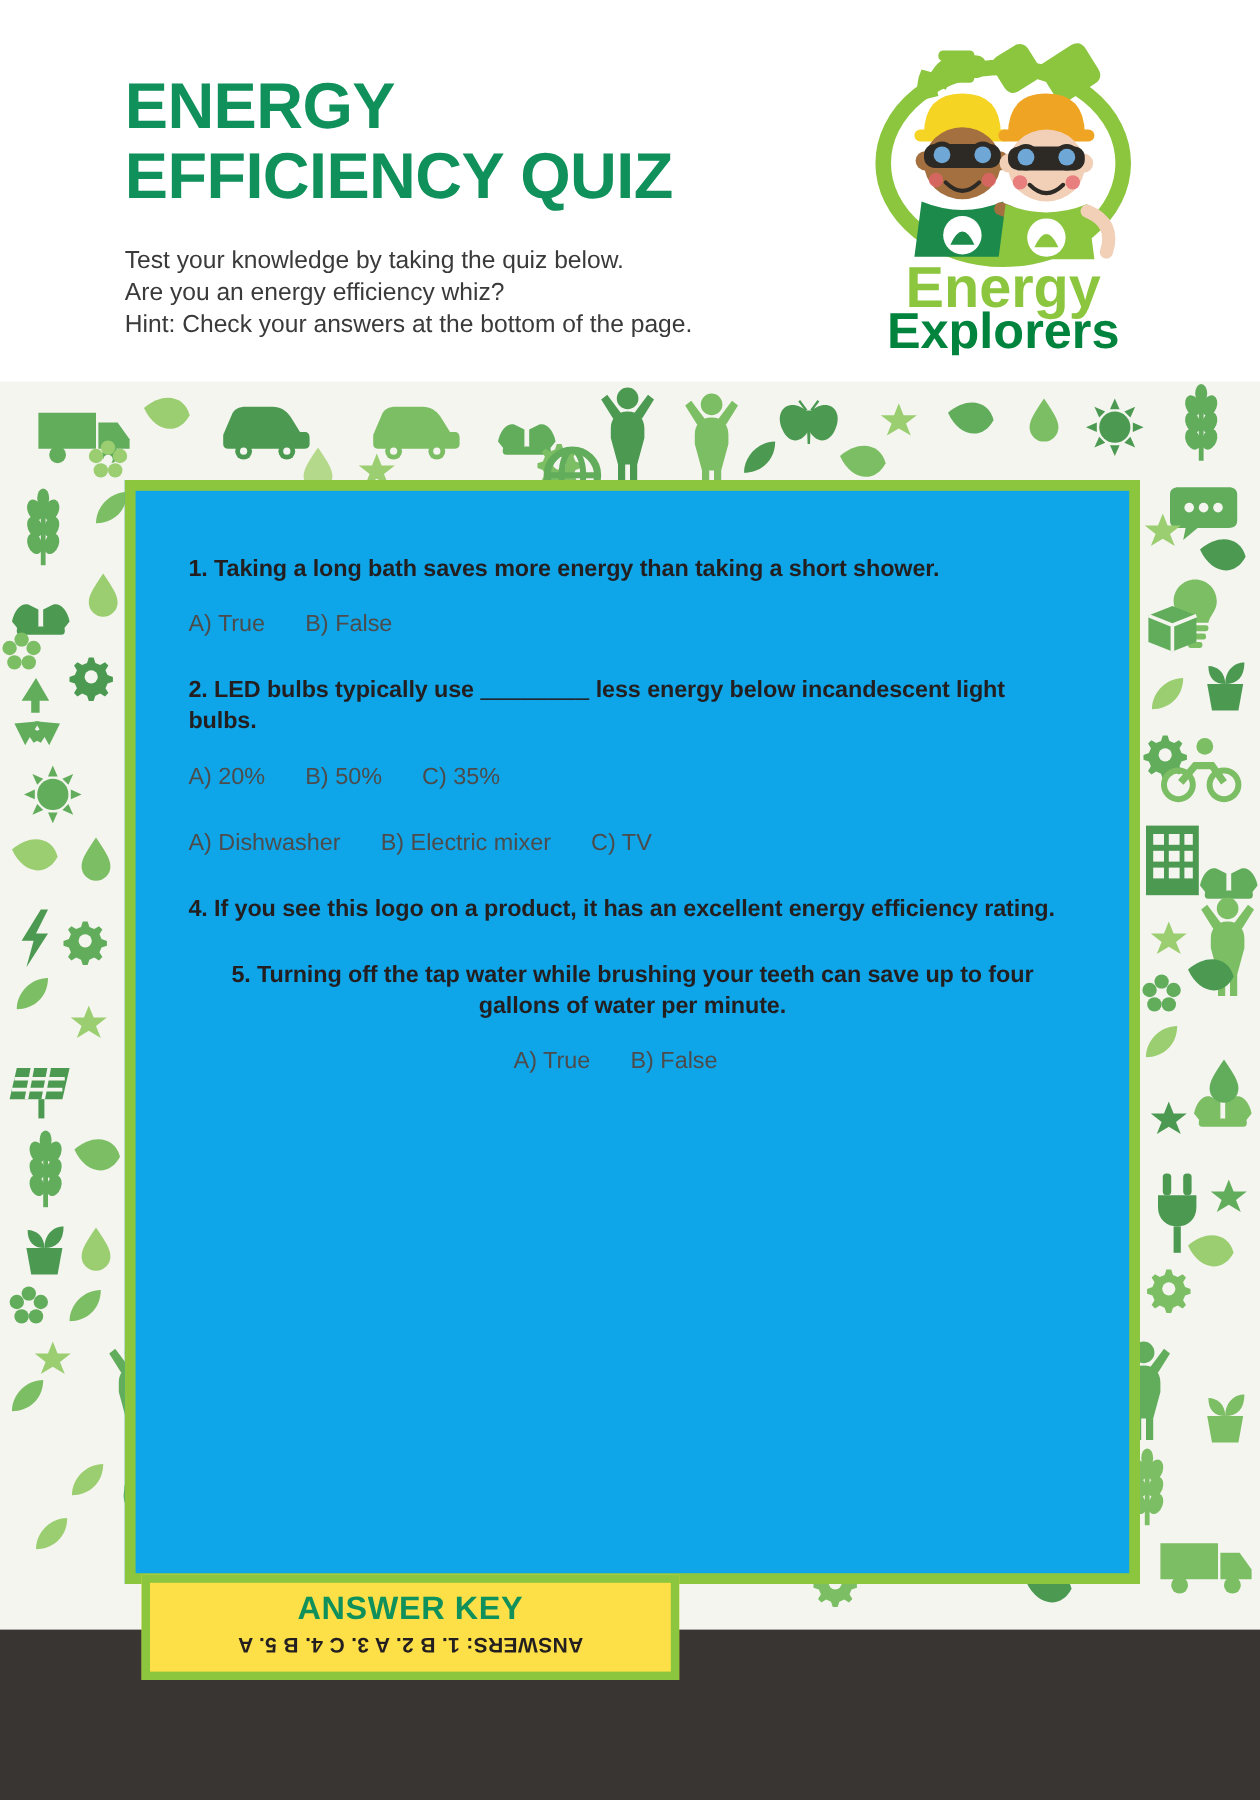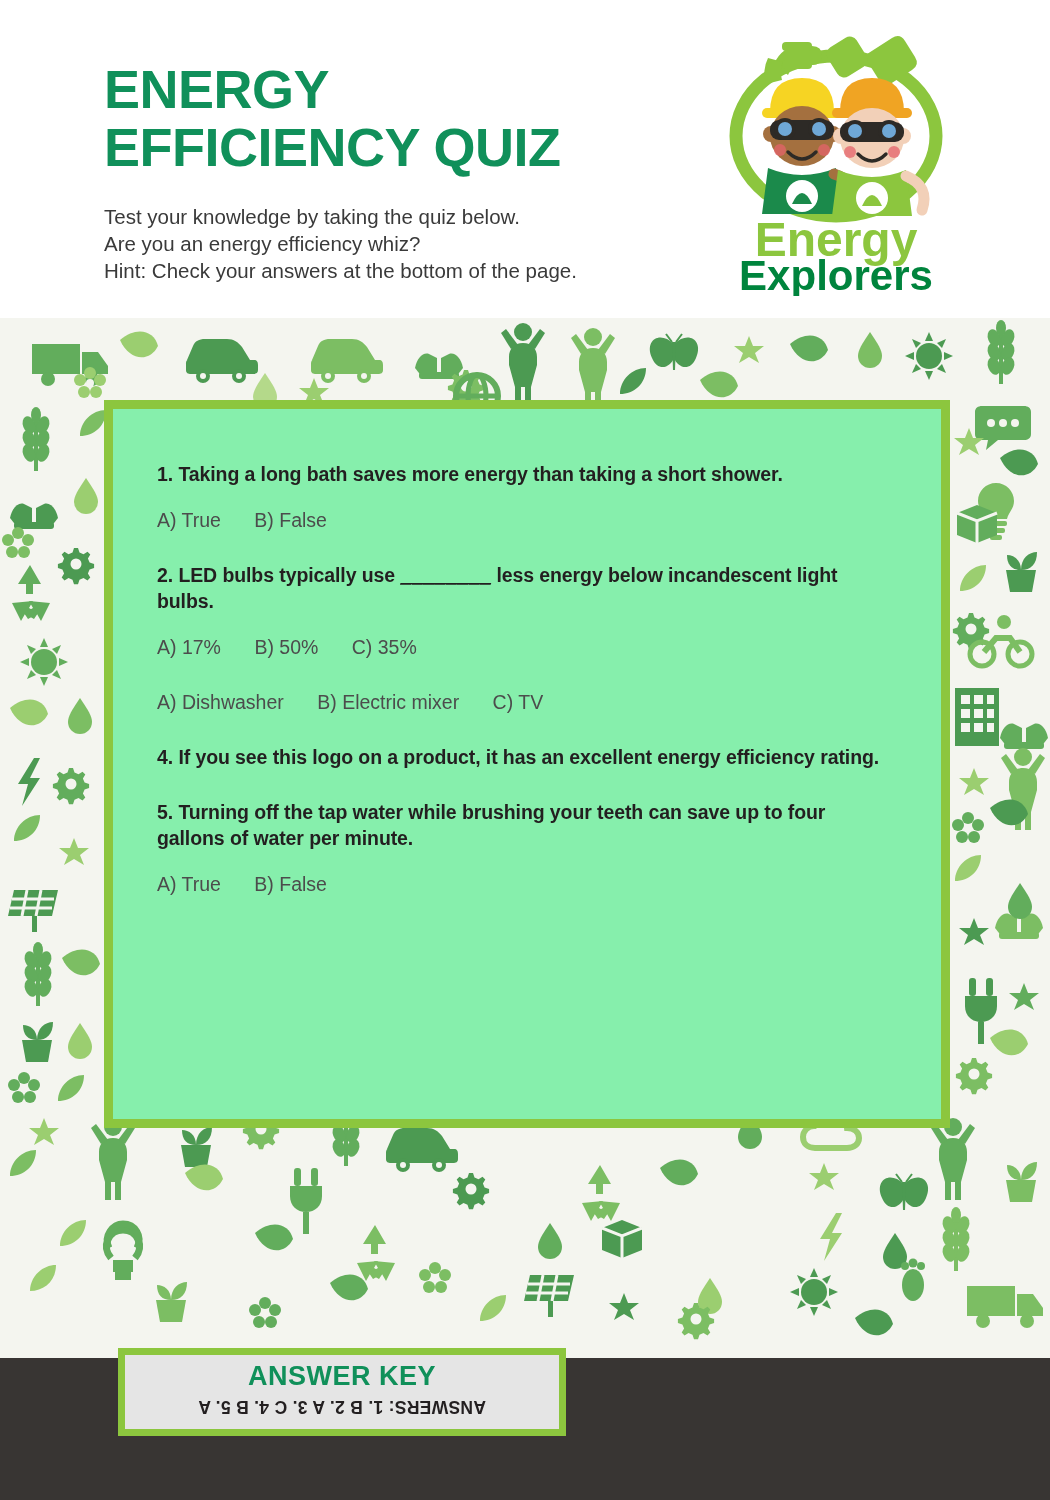--- a/index.html
+++ b/index.html
@@ -34,43 +34,43 @@
   
   .pattern-band {
     position:absolute; left:0; top:318px; width:1050px; height:1040px;
     background:#F4F5EF;
     overflow:hidden;
   }
   .pattern-band .icon-layer { position:absolute; inset:0; }
 
   
   .quiz-card {
-    position:absolute; left:104px; top:400px; width:846px; height:728px;
-    background:#86efac;
+    position:absolute; left:104px; top:400px; width:846px; height:920px;
+    background:#0ea5e9;
     border:9px solid #8CC63E;
   }
   .quiz-inner { padding:52px 44px 0 44px; }
   .q-block { margin-bottom:29px; }
-  .q-block:last-child { margin-bottom:0; }
+  .q-block:last-child { margin-bottom:0;text-align:center; }
   .q-text {
     font-size:19.5px; line-height:26px; font-weight:bold;
     color:#231F20; letter-spacing:-0.1px;
   }
   .q-ans {
     font-size:19.5px; line-height:26px; font-weight:400;
     color:#4C4C4C; margin-top:20px;
   }
   .q-ans span { display:inline-block; }
   .q-ans .opt { margin-right:28px; }
   .blank { text-decoration:underline; letter-spacing:0.5px; }
 
   
   .answer-box {
-    position:absolute; left:118px; top:1348px; width:448px; height:88px;
-    background:#e5e5e5; border:7px solid #8CC63E; z-index:5;
+    position:absolute; left:118px; top:1312px; width:448px; height:88px;
+    background:#fde047; border:7px solid #8CC63E; z-index:5;
     text-align:center;
   }
   .answer-key-title {
     font-size:27px; font-weight:bold; color:#10905A;
     letter-spacing:0.5px; margin-top:6px;
   }
   .answers-flipped {
     font-size:17.5px; font-weight:bold; color:#231F20;
     transform:rotate(180deg); margin-top:4px; letter-spacing:0.3px;
   }
@@ -717,21 +717,21 @@
         <span class="opt">B) False</span>
       </div>
     </div>
 
     <div class="q-block">
       <div class="q-text">
         <span>2.</span>
         <span>LED bulbs typically use </span><span class="blank">________</span><span> less energy below incandescent light bulbs.</span>
       </div>
       <div class="q-ans">
-        <span class="opt">A) 17%</span>
+        <span class="opt">A) 20%</span>
         <span class="opt">B) 50%</span>
         <span class="opt">C) 35%</span>
       </div>
     </div>
 
     <div class="q-block">
       <div class="q-ans">
         <span class="opt">A) Dishwasher</span>
         <span class="opt">B) Electric mixer</span>
         <span class="opt">C) TV</span>

